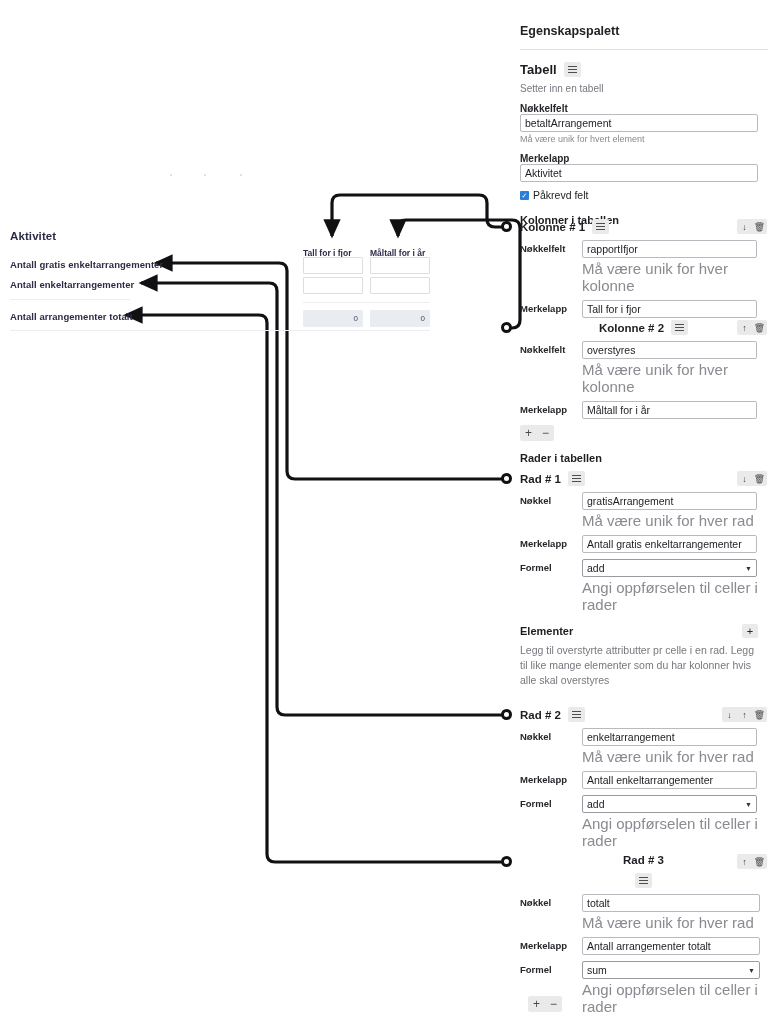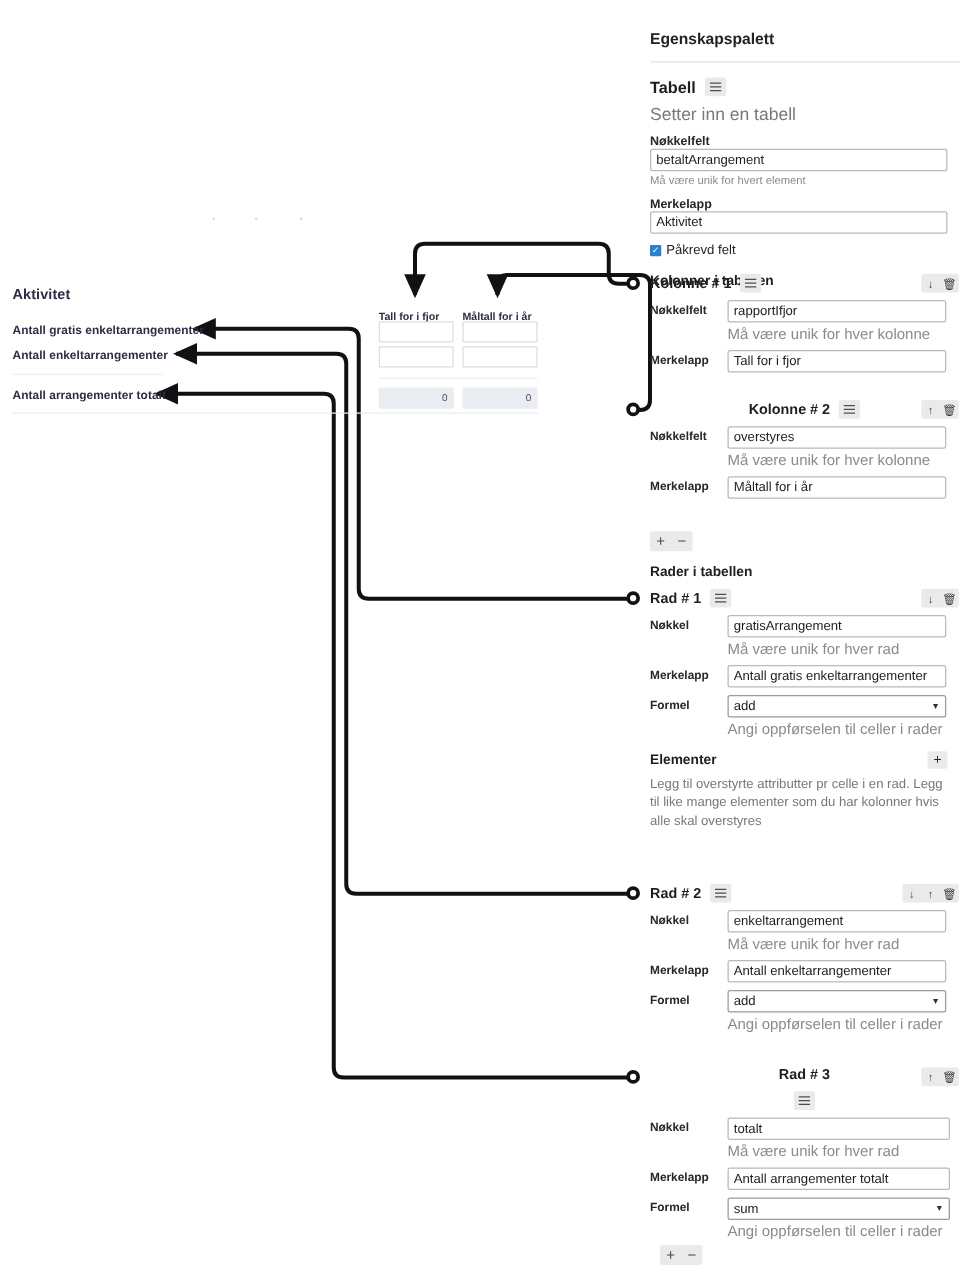--- a/index.html
+++ b/index.html
@@ -68,21 +68,21 @@
   }
   .burger { display: block; width: 9px; }
   .burger i { display: block; height: 1.4px; background: #4d4d4d; margin: 1.6px 0; }
 
   .sec-actions { position: absolute; right: 0; top: 0; display: flex; background: #eaeaea; border-radius: 2px; }
   .sec-actions .ic {
     width: 15px; height: 15px; display: flex; align-items: center; justify-content: center;
     cursor: pointer; font-size: 9px; color: #3c3c3c;
   }
 
-  .desc { color: #77777e; font-size: 14px; margin-top: 6px; }
+  .desc { color: #77777e; font-size: 10px; margin-top: 6px; }
   .hint { color: #8a8a91; font-size: 9px; margin-top: 2px; }
 
   .fld-label { font-size: 10px; font-weight: 700; color: #26262b; margin-top: 9px; }
   .inp {
     width: 238px; height: 18px; border: 1px solid #b9b9bf; background: #fff;
     border-radius: 2px; font-size: 10.5px; color: #1d1d22;
     padding: 0 4px; font-family: "Liberation Sans", sans-serif;
     display: flex; align-items: center;
   }
 
@@ -108,21 +108,21 @@
   .frow.wide .inp { width: 178px; }
 
   .sel {
     width: 175px; height: 18px; border: 1px solid #9a9aa0; background: #fff;
     border-radius: 2px; font-size: 10.5px; color: #1d1d22;
     padding: 0 4px; display: flex; align-items: center; justify-content: space-between;
     cursor: pointer;
     text-align: center;
   }
   .sel .cv { font-size: 7px; color: #333; }
-  .sub-hint { font-size: 12px; color: #8a8a91; margin: 2px 0 0 62px; }
+  .sub-hint { font-size: 15px; color: #8a8a91; margin: 2px 0 0 62px; }
 
   .plusminus { background: #eaeaea; border-radius: 2px; display: inline-flex; margin-top: 12px; }
   .plusminus .pm {
     width: 17px; height: 16px; display: flex; align-items: center; justify-content: center;
     font-size: 12px; color: #4a4a4a; cursor: pointer; line-height: 1;
   }
 
   .elem-head { display: flex; align-items: center; justify-content: space-between; margin-top: 11px; width: 238px; }
   .elem-head .et { font-size: 11px; font-weight: 700; color: #1d1d22; }
   .elem-desc { font-size: 10.5px; color: #77777e; line-height: 1.45; margin-top: 5px; width: 238px; }

